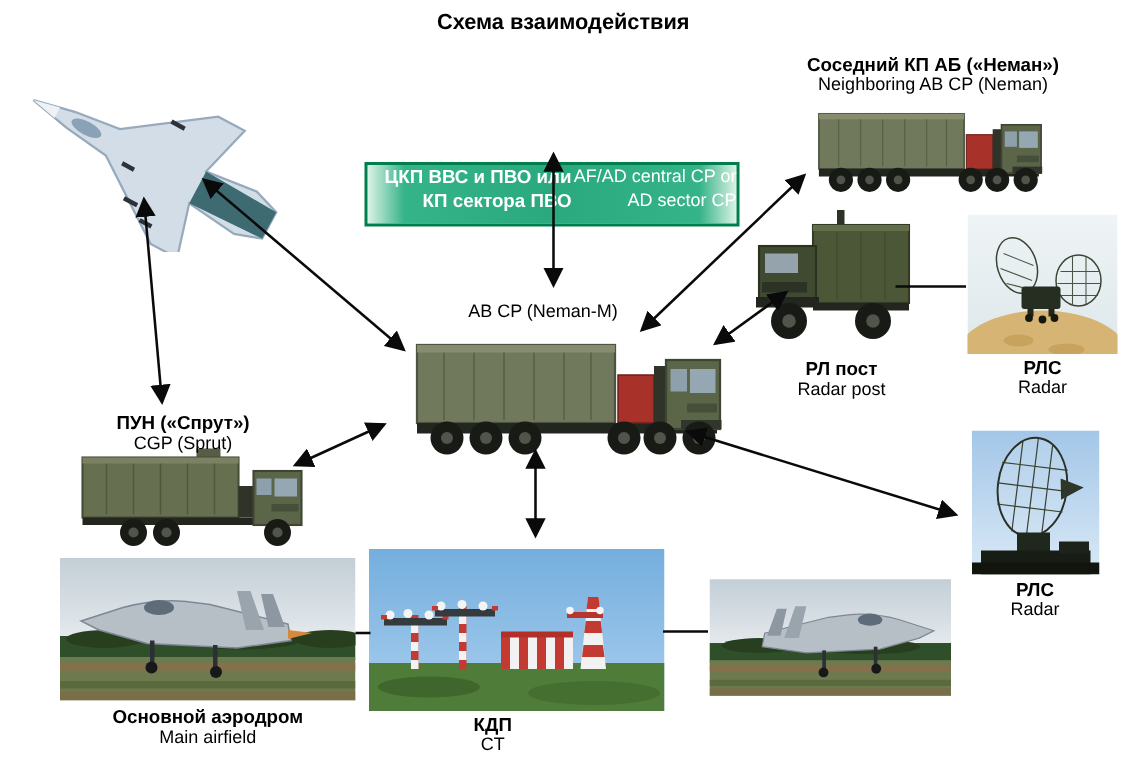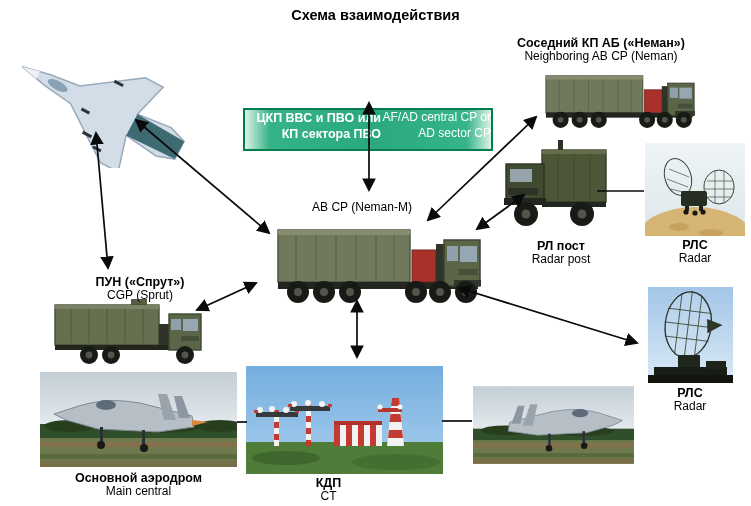--- a/index.html
+++ b/index.html
@@ -357,21 +357,21 @@
         <path d="M134 24 L142 24 L150 46 L139 46 Z" fill="#8d97a1"></path>
         <ellipse cx="66" cy="33" rx="10" ry="5" fill="#5e6c7a"></ellipse>
         <rect x="60" y="55" width="3" height="16" fill="#2b3035"></rect>
           <rect x="102" y="58" width="3" height="16" fill="#2b3035"></rect>
         <circle cx="61" cy="73" r="4" fill="#16181a"></circle>
           <circle cx="104" cy="76" r="4" fill="#16181a"></circle>
       </g>
     </svg>
   </div>
 
-  <div class="caption" style="left:486px;top:36px;width:230px;">
+  <div class="caption" style="left:507px;top:36px;width:230px;">
     <span class="ru">Соседний КП АБ («Неман»)</span>
     <span class="en">Neighboring AB CP (Neman)</span>
   </div>
 
   <div class="caption" style="left:262px;top:201px;width:200px;">
     <span class="en">AB CP (Neman-M)</span>
   </div>
 
   <div class="caption" style="left:505px;top:239px;width:112px;">
     <span class="ru">РЛ пост</span>
@@ -381,28 +381,28 @@
   <div class="caption" style="left:645px;top:238px;width:100px;">
     <span class="ru">РЛС</span>
     <span class="en">Radar</span>
   </div>
 
   <div class="caption" style="left:640px;top:386px;width:100px;">
     <span class="ru">РЛС</span>
     <span class="en">Radar</span>
   </div>
 
-  <div class="caption" style="left:60px;top:275px;width:160px;text-align:center;">
+  <div class="caption" style="left:42px;top:275px;width:160px;text-align:center;">
     <span class="ru">ПУН («Спрут»)</span>
     <span class="en">CGP (Sprut)</span>
   </div>
 
   <div class="caption" style="left:40px;top:471px;width:197px;">
     <span class="ru">Основной аэродром</span>
-    <span class="en">Main central</span>
+    <span class="en">Main airfield</span>
   </div>
 
   <div class="caption" style="left:246px;top:476px;width:165px;">
     <span class="ru">КДП</span>
     <span class="en">CT</span>
   </div>
 
 
   <svg class="overlay" width="751" height="506" viewBox="0 0 751 506">
     <defs>

